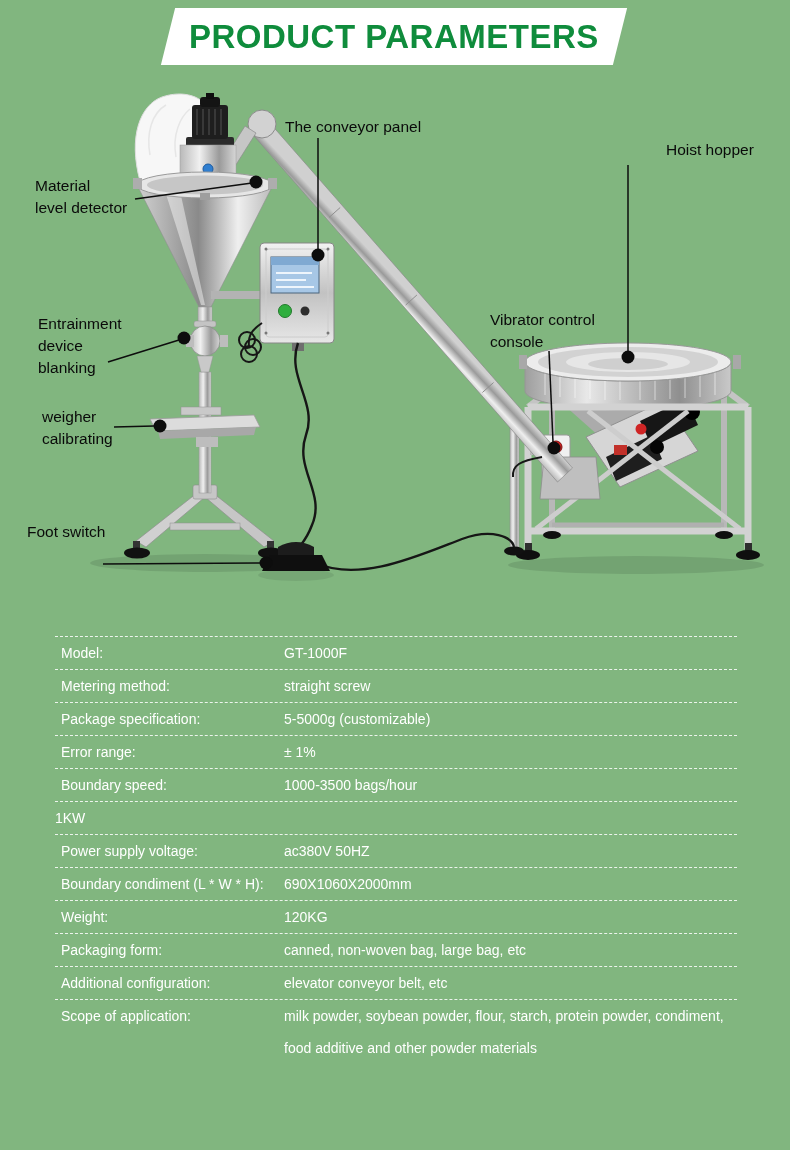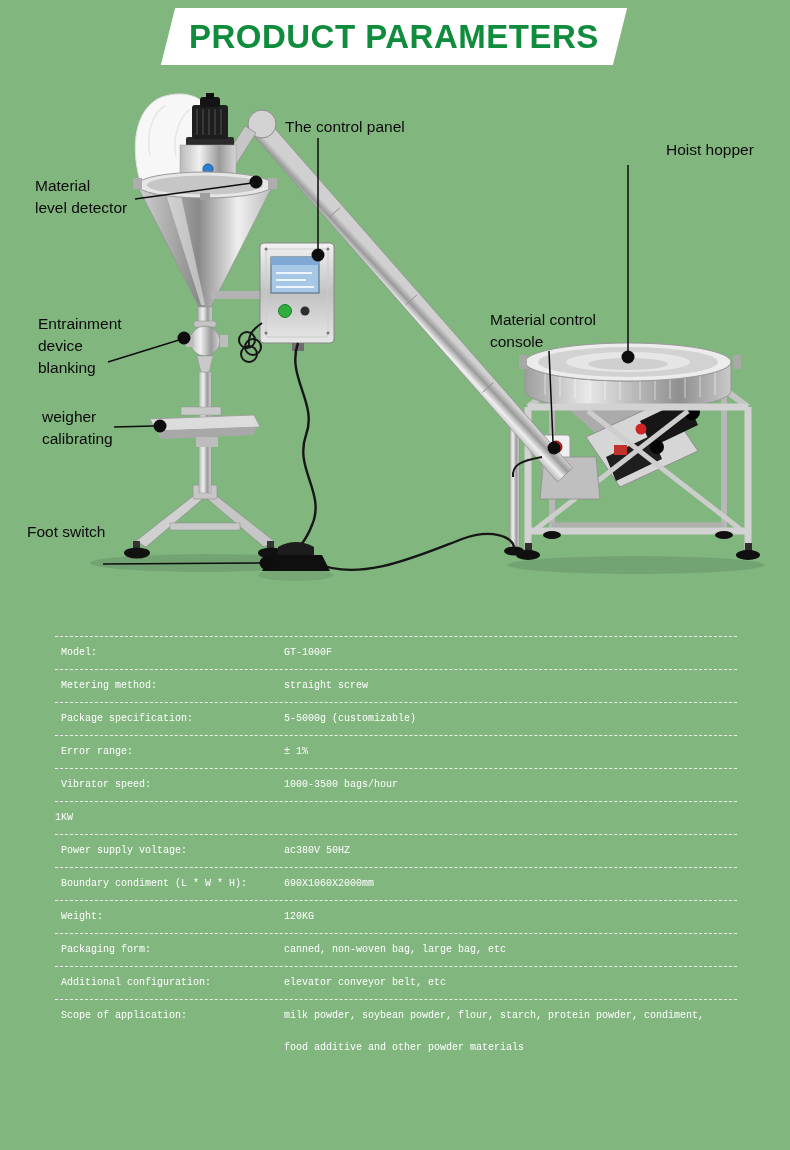--- a/index.html
+++ b/index.html
@@ -12,21 +12,21 @@
   .banner-shape h1{transform:skewX(14deg);margin:0;font-size:33px;font-weight:bold;
     letter-spacing:0.5px;color:#0f8c3c;white-space:nowrap;}
 
   
   .illustration{position:absolute;left:0;top:85px;width:790px;height:535px;}
   .illustration svg{position:absolute;left:0;top:0;}
 
   .callout{position:absolute;color:#0a0a0a;font-size:15.5px;line-height:22px;white-space:pre-line;}
 
   
-  .specs{position:absolute;left:55px;top:636px;width:682px;color:#ffffff;font-size:10px;font-family:Liberation Mono, monospace;}
+  .specs{position:absolute;left:55px;top:636px;width:682px;color:#ffffff;font-size:14px;}
   .spec-row{display:flex;border-top:1px dashed rgba(255,255,255,0.85);}
   .spec-label{width:223px;flex:0 0 223px;padding-left:6px;line-height:32px;}
   .spec-value{flex:1;line-height:32px;padding-right:4px;}
 </style>
 </head>
 <body>
 
 <div class="page">
 
   <div class="banner-shape">
@@ -262,30 +262,30 @@
           <circle cx="256" cy="97" r="6.5"></circle>
           <circle cx="184" cy="253" r="6.5"></circle>
           <circle cx="160" cy="341" r="6.5"></circle>
           <circle cx="554" cy="363" r="6.5"></circle>
           <circle cx="266" cy="478" r="6.5"></circle>
         </g>
       </g>
     </svg>
   </div>
 
-  <div class="callout" style="left:285px;top:116px;">The control panel</div>
+  <div class="callout" style="left:285px;top:116px;">The conveyor panel</div>
   <div class="callout" style="left:622px;top:139px;margin-left:44px;">Hoist hopper</div>
   <div class="callout" style="left:35px;top:175px;">Material
 level detector</div>
   <div class="callout" style="left:38px;top:313px;">Entrainment
 device
 blanking</div>
   <div class="callout" style="left:42px;top:406px;">weigher
 calibrating</div>
-  <div class="callout" style="left:490px;top:309px;">Material control
+  <div class="callout" style="left:490px;top:309px;">Vibrator control
 console</div>
   <div class="callout" style="left:27px;top:521px;">Foot switch</div>
 
   <div class="specs">
     <div class="spec-row">
       <div class="spec-label">Model:</div>
       <div class="spec-value">GT-1000F</div>
     </div>
     <div class="spec-row">
       <div class="spec-label">Metering method:</div>
@@ -293,21 +293,21 @@
     </div>
     <div class="spec-row">
       <div class="spec-label">Package specification:</div>
       <div class="spec-value">5-5000g (customizable)</div>
     </div>
     <div class="spec-row">
       <div class="spec-label">Error range:</div>
       <div class="spec-value">± 1%</div>
     </div>
     <div class="spec-row">
-      <div class="spec-label">Vibrator speed:</div>
+      <div class="spec-label">Boundary speed:</div>
       <div class="spec-value">1000-3500 bags/hour</div>
     </div>
     <div class="spec-row">
       <div class="spec-value">1KW</div>
     </div>
     <div class="spec-row">
       <div class="spec-label">Power supply voltage:</div>
       <div class="spec-value">ac380V 50HZ</div>
     </div>
     <div class="spec-row">

